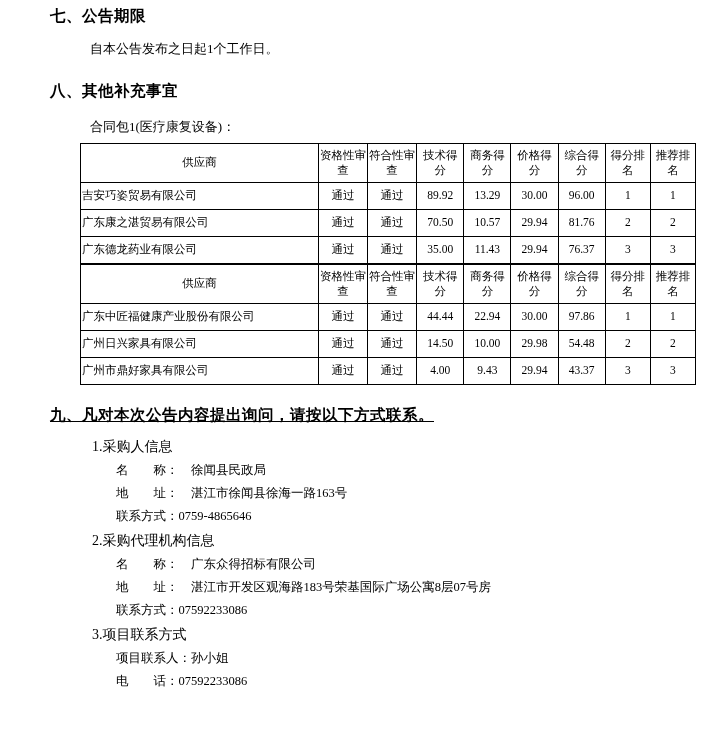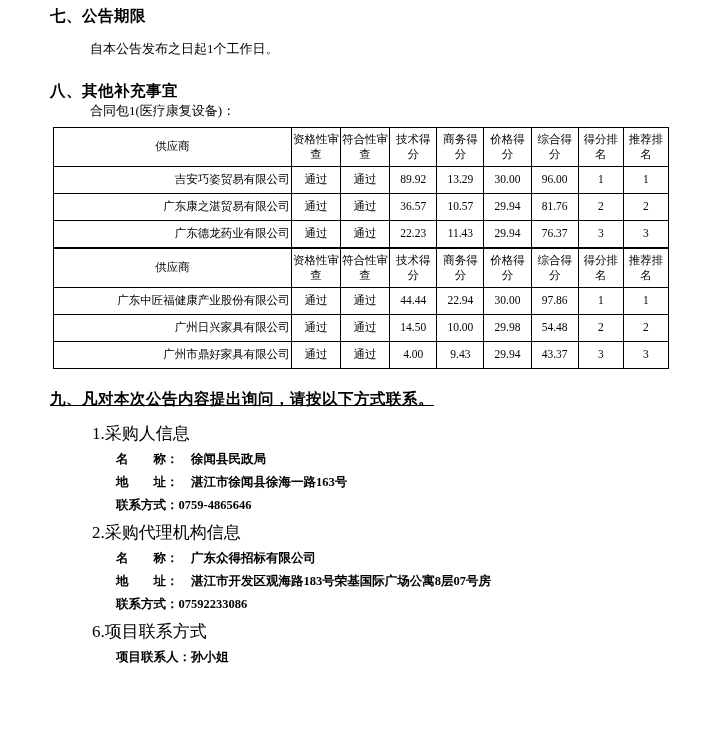--- a/index.html
+++ b/index.html
@@ -35,67 +35,67 @@
 
   .body-line {
     font-size: 13px;
     padding-left: 62px;
     margin-top: 12px;
     line-height: 1.5;
   }
   .pkg-label {
     font-size: 13px;
     padding-left: 62px;
+    margin-top: 16px;
     margin-bottom: 7px;
   }
 
   table.score {
     border-collapse: collapse;
-    margin-left: 25px;
+    margin-left: 52px;
     width: 616px;
     table-layout: fixed;
   }
   table.score th, table.score td {
     border: 1px solid #000000;
     font-size: 11.5px;
     text-align: center;
     vertical-align: middle;
     padding: 2px 1px;
     line-height: 1.25;
     font-family: "Liberation Serif", "DejaVu Serif", serif;
   }
   table.score thead th {
     height: 34px;
     font-weight: normal;
   }
   table.score tbody td {
     height: 22px;
   }
   table.score td.supplier {
-    text-align: right;
+    text-align: left;
   }
   col.c-supplier { width: 232px; }
   col.c-col { width: 48px; }
   col.c-num { width: 46px; }
   col.c-total { width: 46px; }
   col.c-rank { width: 44px; }
 
   .contact-block {
     margin-top: 12px;
   }
   .contact-item {
-    font-size: 17px;
+    font-size: 14px;
     padding-left: 64px;
     margin-top: 7px;
   }
   .contact-sub {
     font-size: 12.5px;
     padding-left: 88px;
     margin-top: 6px;
-    font-weight: bold;
   }
 </style>
 </head>
 <body>
 
 <div class="page">
 
   <div class="section-heading h-7">七、公告期限</div>
   <div class="body-line">自本公告发布之日起1个工作日。</div>
 
@@ -137,32 +137,32 @@
         <td>13.29</td>
         <td>30.00</td>
         <td>96.00</td>
         <td>1</td>
         <td>1</td>
       </tr>
       <tr>
         <td class="supplier">广东康之湛贸易有限公司</td>
         <td>通过</td>
         <td>通过</td>
-        <td>36.57</td>
+        <td>70.50</td>
         <td>10.57</td>
         <td>29.94</td>
         <td>81.76</td>
         <td>2</td>
         <td>2</td>
       </tr>
       <tr>
         <td class="supplier">广东德龙药业有限公司</td>
         <td>通过</td>
         <td>通过</td>
-        <td>22.23</td>
+        <td>35.00</td>
         <td>11.43</td>
         <td>29.94</td>
         <td>76.37</td>
         <td>3</td>
         <td>3</td>
       </tr>
     </tbody>
   </table>
 
 
@@ -234,17 +234,18 @@
     <div class="contact-item">1.采购人信息</div>
     <div class="contact-sub">名　　称：　徐闻县民政局</div>
     <div class="contact-sub">地　　址：　湛江市徐闻县徐海一路163号</div>
     <div class="contact-sub">联系方式：0759-4865646</div>
 
     <div class="contact-item">2.采购代理机构信息</div>
     <div class="contact-sub">名　　称：　广东众得招标有限公司</div>
     <div class="contact-sub">地　　址：　湛江市开发区观海路183号荣基国际广场公寓8层07号房</div>
     <div class="contact-sub">联系方式：07592233086</div>
 
-    <div class="contact-item">6.项目联系方式</div>
+    <div class="contact-item">3.项目联系方式</div>
     <div class="contact-sub">项目联系人：孙小姐</div>
+    <div class="contact-sub">电　　话：07592233086</div>
   </div>
 
 </div>
 
 </body></html>

